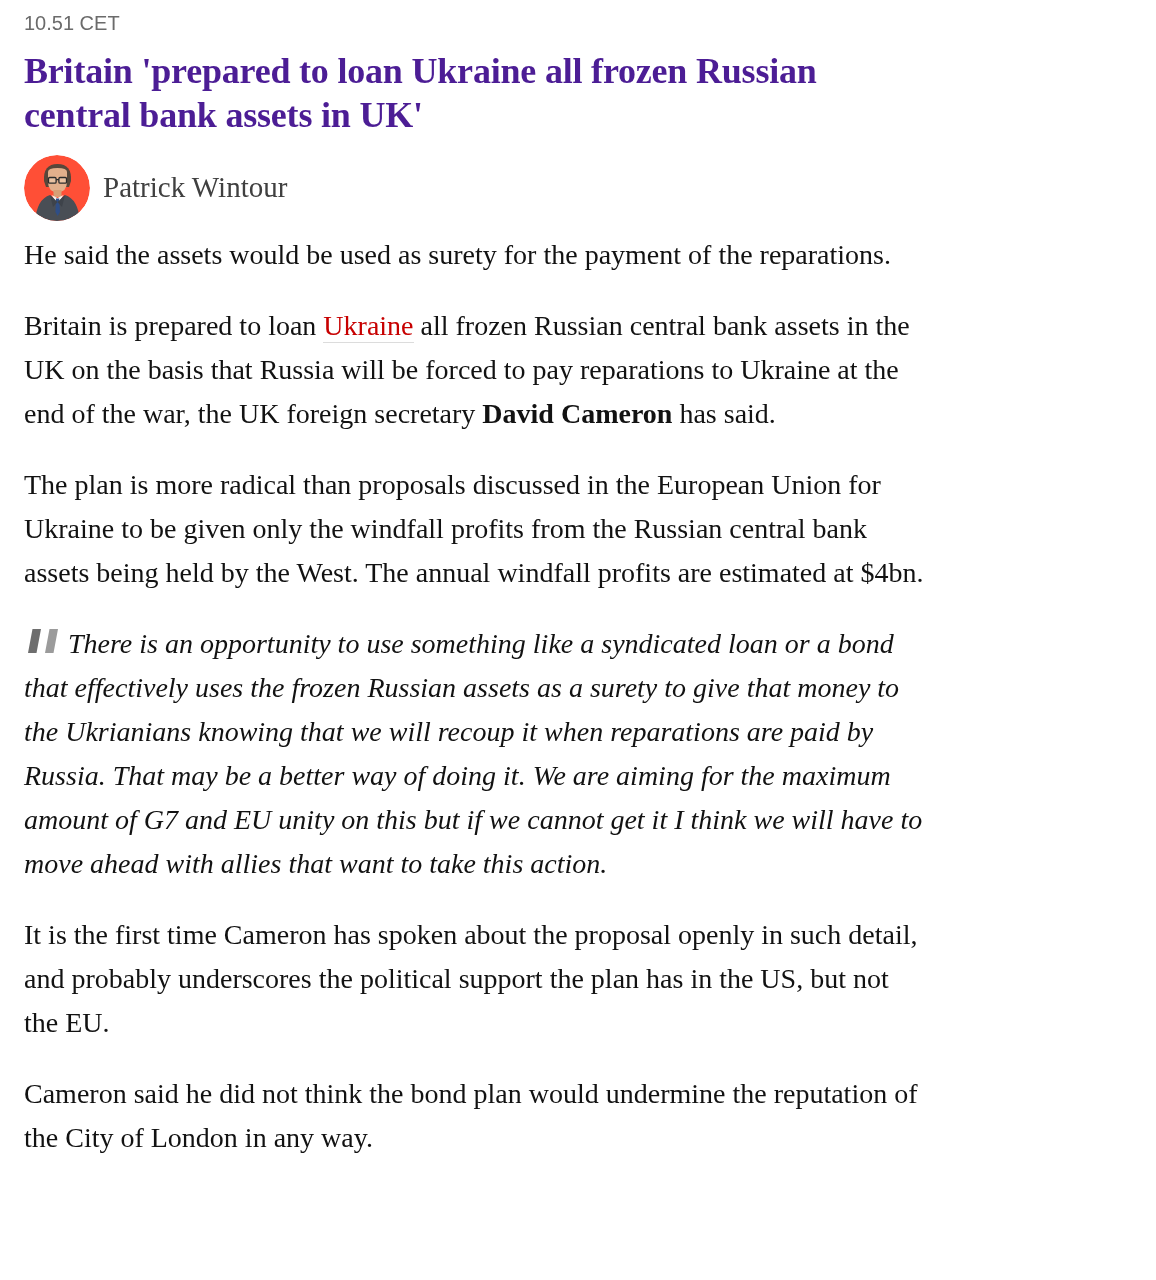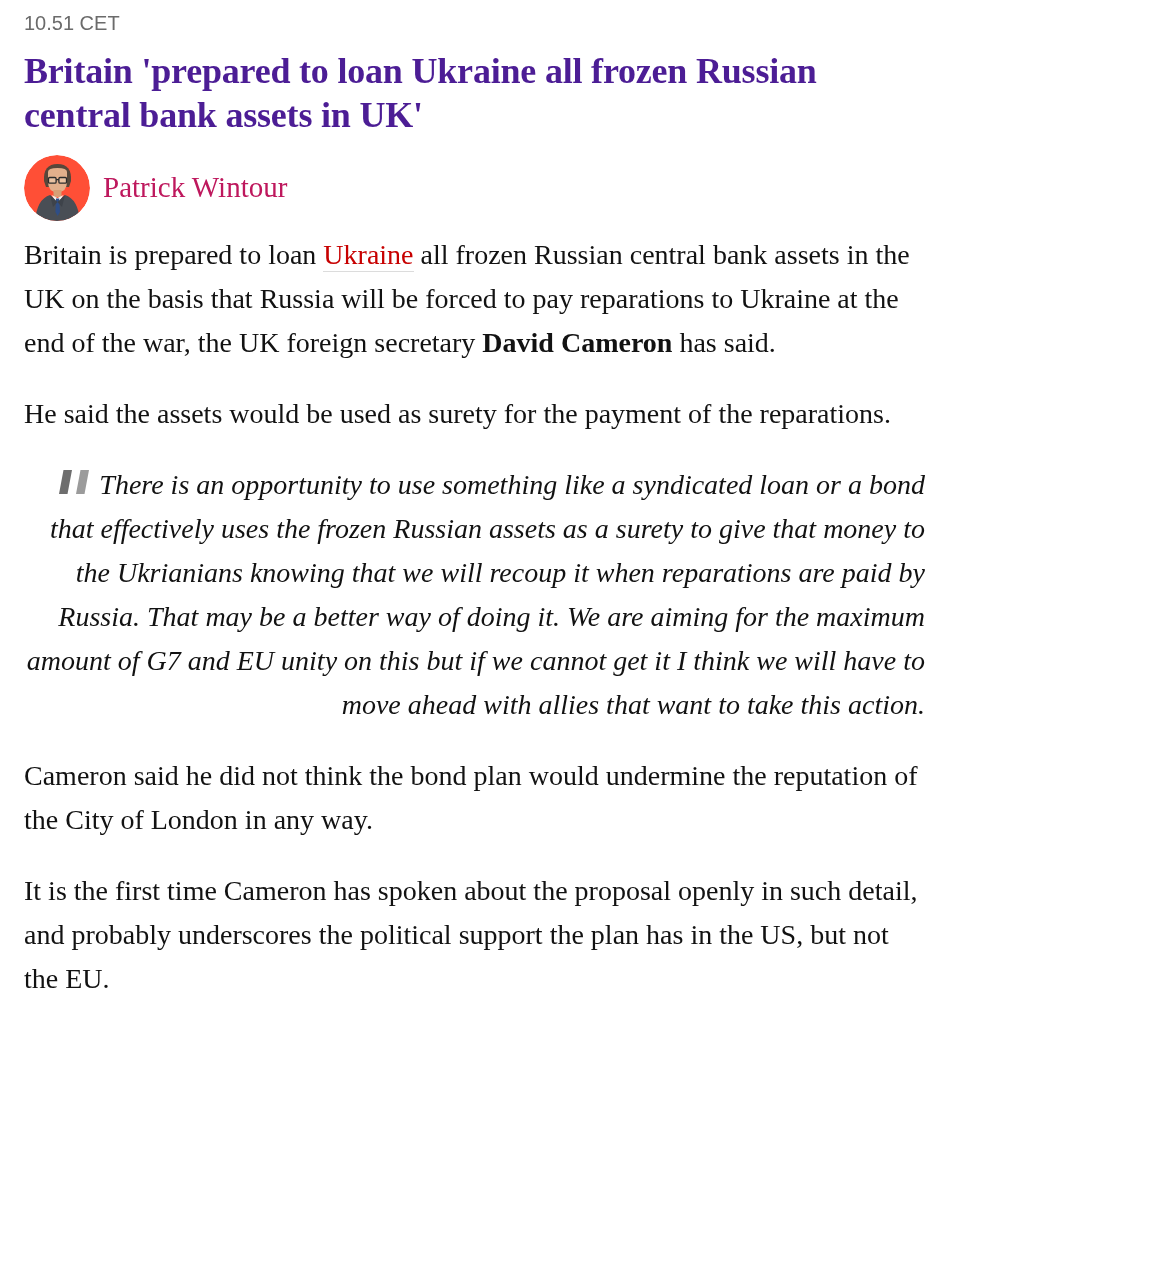--- a/index.html
+++ b/index.html
@@ -44,21 +44,21 @@
     width: 66px;
     height: 66px;
     border-radius: 50%;
     overflow: hidden;
     flex: 0 0 auto;
   }
   .avatar svg { display: block; width: 66px; height: 66px; }
   .author-name {
     font-size: 29px;
     line-height: 1.2;
-    color: #be185d;
+    color: #404040;
   }
   .article-body p {
     font-size: 28px;
     line-height: 44px;
     color: #121212;
     margin: 0 0 27px 0;
     max-width: 1108px;
   }
   .article-body p:last-child { margin-bottom: 0; }
   a.inline-link {
@@ -69,21 +69,20 @@
     cursor: pointer;
   }
   .bold { font-weight: 700; }
   blockquote.quote {
     font-size: 28px;
     line-height: 44px;
     font-style: italic;
     color: #121212;
     margin: 3px 0 27px 0;
     max-width: 1108px;
-    text-align: right;
   }
   .quote-icon {
     display: inline-block;
     width: 38px;
     height: 26px;
     vertical-align: baseline;
     margin-right: 6px;
     position: relative;
     top: 1px;
   }
@@ -119,29 +118,30 @@
           <path d="M26 40 L33.5 47 L29 52 Z" fill="#3e434a"></path>
           <path d="M41 40 L33.5 47 L38 52 Z" fill="#3e434a"></path>
         </g>
       </svg>
     </div>
     <span class="author-name">Patrick Wintour</span>
   </div>
 
   <div class="article-body">
 
+    <p>He said the assets would be used as surety for the payment of the reparations.</p>
+
     <p><span>Britain is prepared to loan </span><a class="inline-link">Ukraine</a><span> all frozen Russian central bank assets in the UK on the basis that Russia will be forced to pay reparations to Ukraine at the end of the war, the UK foreign secretary </span><span class="bold">David Cameron</span><span> has said.</span></p>
 
-    <p>He said the assets would be used as surety for the payment of the reparations.</p>
-
+    <p>The plan is more radical than proposals discussed in the European Union for Ukraine to be given only the windfall profits from the Russian central bank assets being held by the West. The annual windfall profits are estimated at $4bn.</p>
 
 
     <blockquote class="quote"><span class="quote-icon"><svg viewBox="0 0 38 26" width="38" height="26" xmlns="http://www.w3.org/2000/svg">
           <path d="M8.5 1 L17 1 L12.5 25 L4 25 Z" fill="#6e6e6e"></path>
           <path d="M25.5 1 L34 1 L29.5 25 L21 25 Z" fill="#9b9b9b"></path>
         </svg></span><span>There is an opportunity to use something like a syndicated loan or a bond that effectively uses the frozen Russian assets as a surety to give that money to the Ukrianians knowing that we will recoup it when reparations are paid by Russia. That may be a better way of doing it. We are aiming for the maximum amount of G7 and EU unity on this but if we cannot get it I think we will have to move ahead with allies that want to take this action.</span></blockquote>
 
+    <p>It is the first time Cameron has spoken about the proposal openly in such detail, and probably underscores the political support the plan has in the US, but not the EU.</p>
+
     <p>Cameron said he did not think the bond plan would undermine the reputation of the City of London in any way.</p>
-
-    <p>It is the first time Cameron has spoken about the proposal openly in such detail, and probably underscores the political support the plan has in the US, but not the EU.</p>
 
   </div>
 </div>
 
 </body></html>

